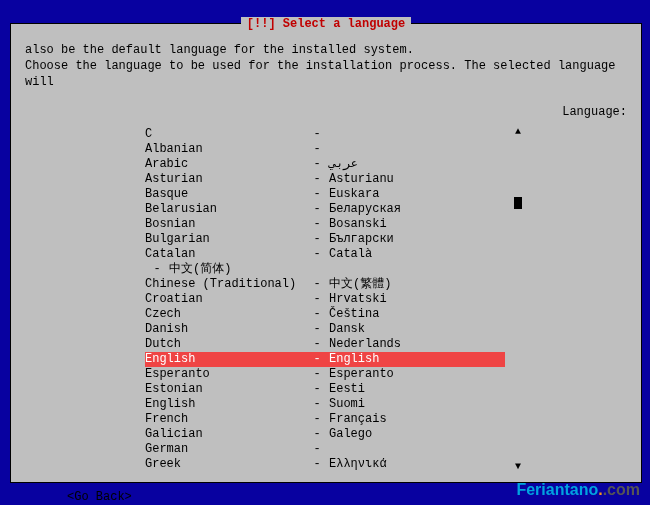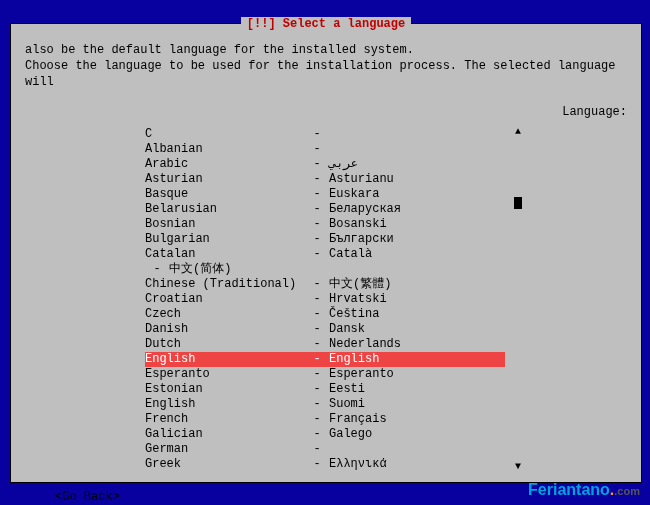--- a/index.html
+++ b/index.html
@@ -82,35 +82,35 @@
   .scroll-thumb {
     position: absolute;
     top: 60px;
     width: 8px;
     height: 12px;
     left: -3px;
     background: #000;
   }
   .go-back {
     margin-top: 18px;
-    margin-left: 30px;
+    margin-left: 42px;
     display: inline-block;
     cursor: pointer;
   }
   .watermark {
     position: absolute;
     right: 10px;
     bottom: 6px;
     font-family: Arial, sans-serif;
     font-weight: bold;
     font-size: 16px;
     color: #00a3e0;
   }
   .watermark .dot { color: #f7941d; }
-  .watermark .com { color: #555; font-size: 11px; }
+  .watermark .com { color: #555; font-size: 16px; }
 </style>
 </head>
 <body>
 
 <div class="dialog">
   <div class="title-bar">
     <span class="title">[!!] Select a language</span>
   </div>
   <div class="content">
     <div class="instructions">

